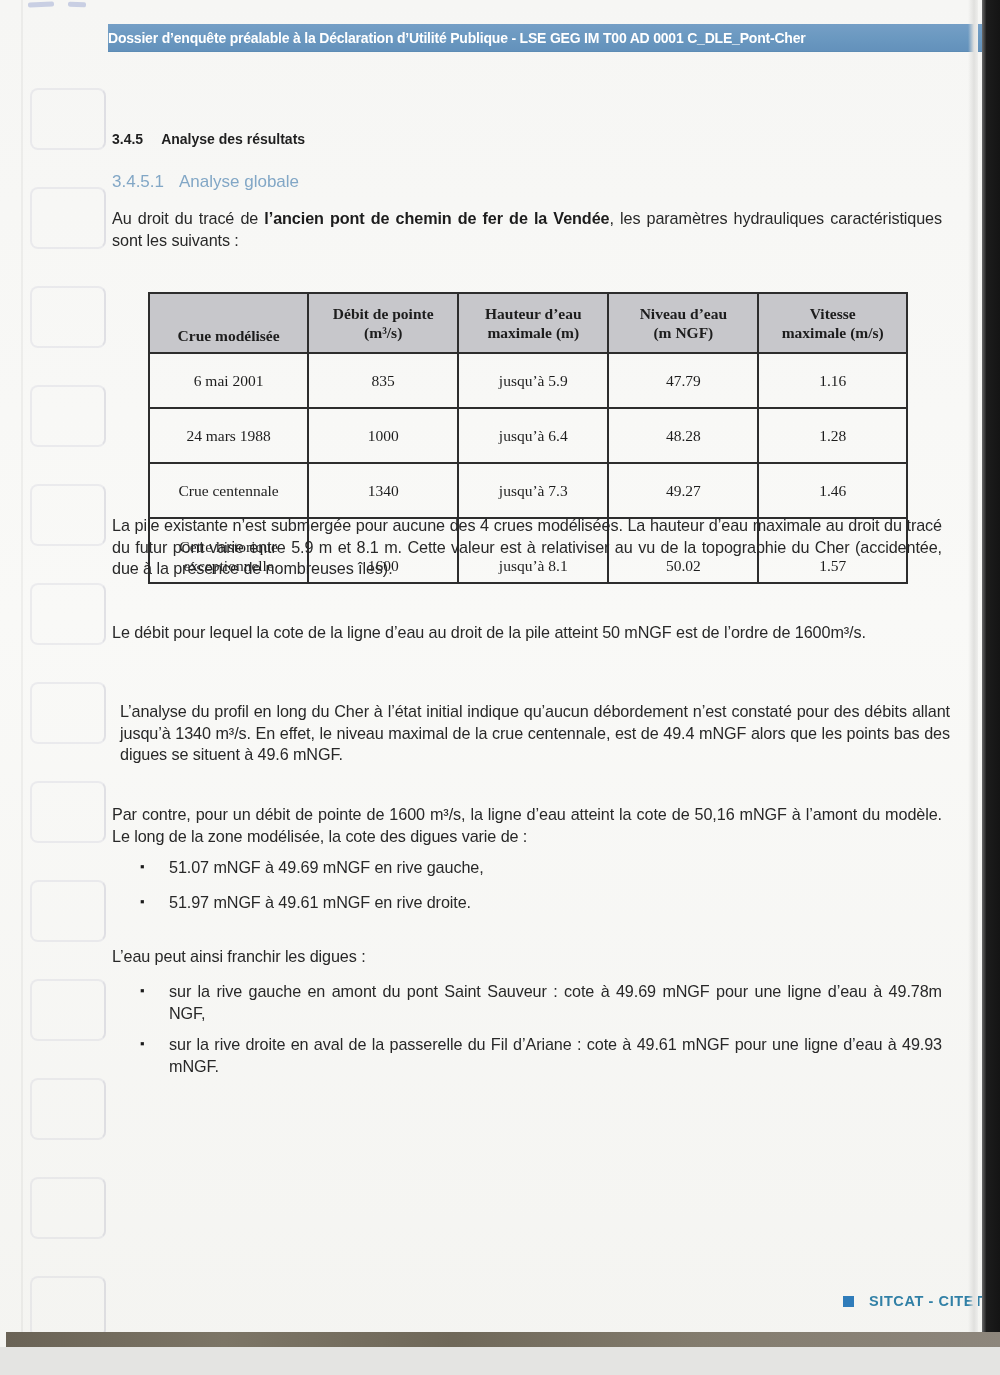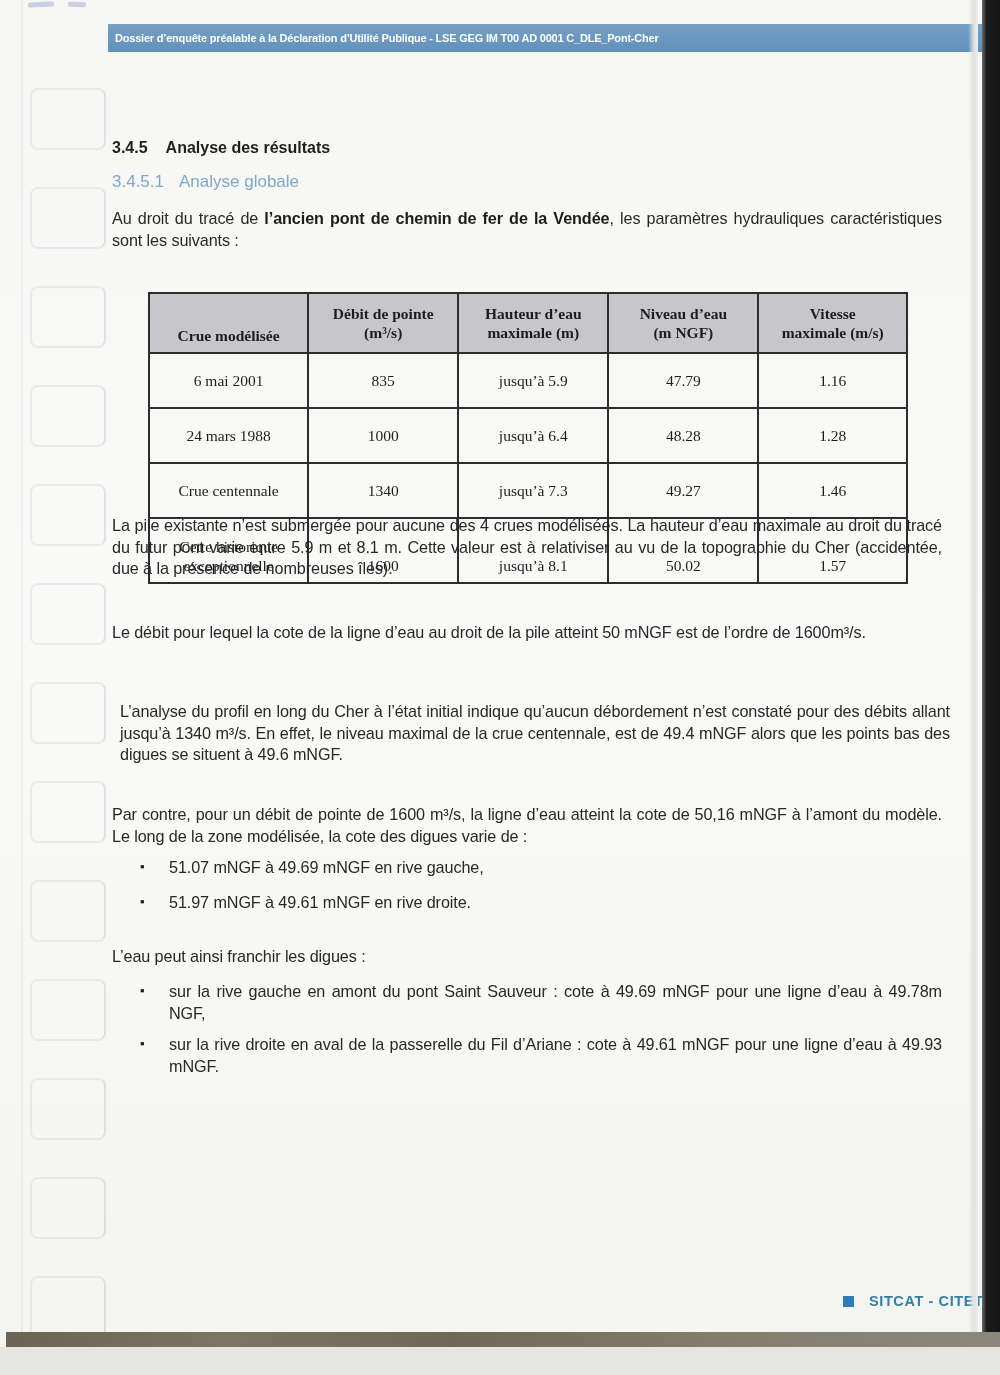--- a/index.html
+++ b/index.html
@@ -20,24 +20,24 @@
   .left-crease{position:absolute;top:0;left:21px;width:2px;height:1332px;background:rgba(0,0,0,0.045);z-index:5;}
   .pencil-mark{position:absolute;height:5px;border-radius:2px;background:rgba(95,115,190,0.30);z-index:6;}
   .pencil-mark.m1{top:2px;left:28px;width:26px;transform:rotate(-2deg);}
   .pencil-mark.m2{top:2px;left:68px;width:18px;transform:rotate(3deg);}
   .ring{position:absolute;left:30px;width:72px;height:58px;border-radius:8px;
     border:2px solid rgba(128,132,162,0.11);border-right-color:rgba(128,132,162,0.20);z-index:4;}
   
   .banner{position:absolute;top:24px;left:108px;width:874px;height:27px;z-index:10;
     background:linear-gradient(180deg,#759fc6 0%,#6a98c0 55%,#6391bb 100%);
     border-bottom:1px solid #5d8cb4;display:flex;align-items:center;}
-  .banner span{color:#ffffff;font-weight:bold;font-size:11px;letter-spacing:-0.2px;
-    padding-left:7px;white-space:nowrap;}
+  .banner span{color:#ffffff;font-weight:bold;font-size:14px;letter-spacing:-0.2px;
+    white-space:nowrap;}
   
-  .h1{position:absolute;top:131px;left:112px;font-size:16px;font-weight:bold;color:#1f1f1f;margin-top:8px;}
+  .h1{position:absolute;top:131px;left:112px;font-size:14px;font-weight:bold;color:#1f1f1f;}
   .h1 .num{margin-right:18px;}
   .h2{position:absolute;top:172px;left:112px;font-size:17px;font-weight:400;color:#82a7c6;}
   .h2 .num{margin-right:15px;}
   
   .para{position:absolute;left:112px;width:830px;font-size:16.2px;line-height:21.5px;
     text-align:justify;color:#282828;letter-spacing:-0.1px;}
   .p1{top:208px;} .p2{top:515px;} .p3{top:622px;} .p4{top:701px;margin-left:8px;} .p5{top:804px;} .p6{top:946px;}
   .bold{font-weight:bold;color:#1c1c1c;}
   
   table.results{position:absolute;top:292px;left:148px;width:760px;border-collapse:collapse;

